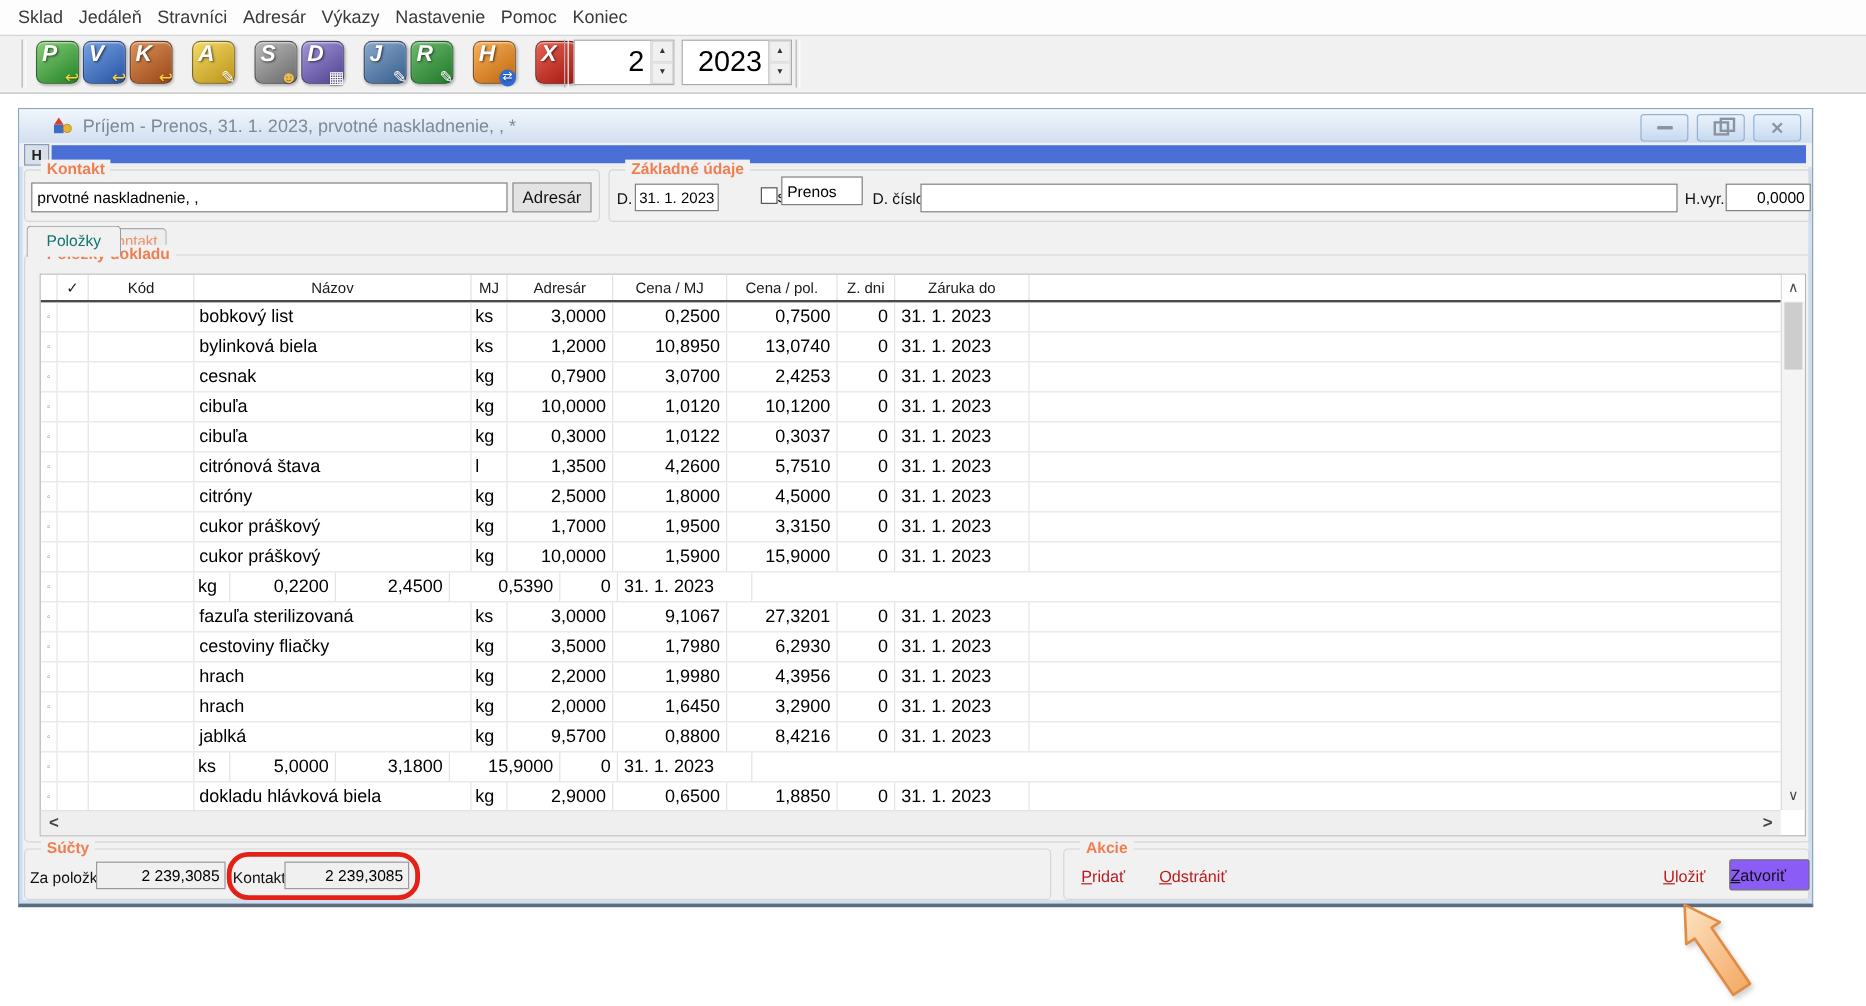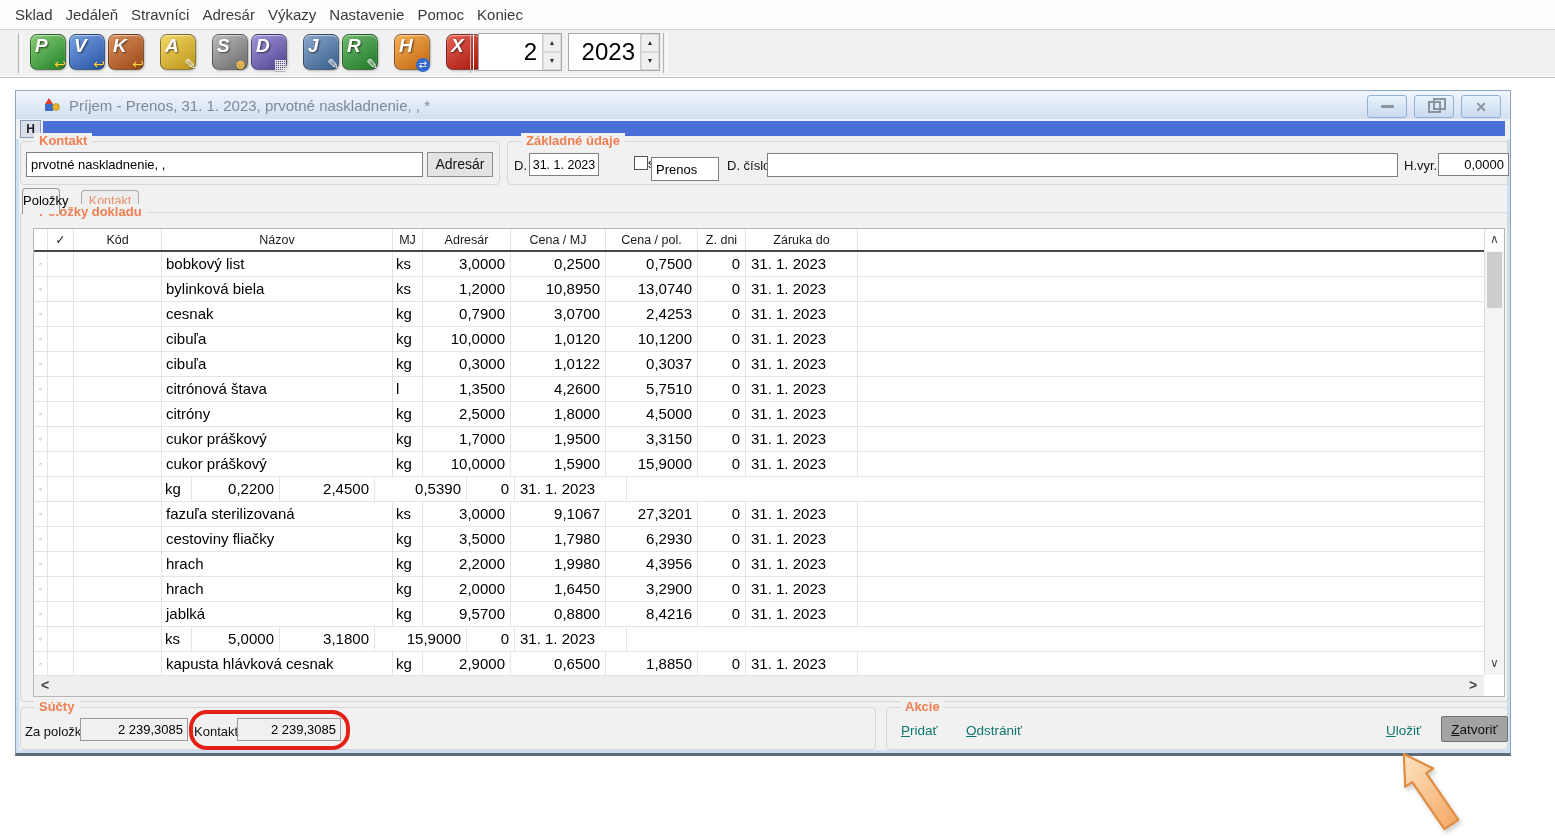--- a/index.html
+++ b/index.html
@@ -65,29 +65,29 @@
        font-size:13px;box-sizing:border-box;padding:0 4px;z-index:2;color:#000;}
   #kontakt-input{left:26px;top:152px;width:397px;height:25px;}
   #btn-adresar{position:absolute;left:427px;top:152px;width:66px;height:25px;background:#e3e3e3;
                border:1px solid #8e8e8e;font-size:14px;color:#111;text-align:center;line-height:23px;
                box-sizing:border-box;z-index:2;cursor:pointer;}
   #z-d-label{left:514px;top:158px;}
   #z-date{left:529px;top:153px;width:70px;height:23px;text-align:center;font-size:12.5px;padding:0;}
   #z-cislo-label{left:615px;top:156px;margin-left:20px;}
   #z-checkbox{position:absolute;left:634px;top:156px;width:14px;height:14px;background:#fff;
               border:1px solid #555;box-sizing:border-box;z-index:2;cursor:pointer;}
-  #z-prenos{left:651px;top:157px;width:68px;height:24px;}
+  #z-prenos{left:651px;top:147px;width:68px;height:24px;}
   #z-dcislo-label{left:727px;top:158px;}
   #z-dcislo{left:767px;top:153px;width:631px;height:24px;}
   #z-hvyr-label{left:1404px;top:158px;}
   #z-hvyr{left:1438px;top:153px;width:71px;height:23px;text-align:right;}
   
   .tab{position:absolute;text-align:center;box-sizing:border-box;border-radius:4px 4px 0 0;cursor:pointer;z-index:3;}
-  #tab-polozky{left:22px;top:188px;width:38px;height:26px;background:#f1f1f1;border:1px solid #9b9b9b;
-               border-bottom:none;color:#000000;font-size:13px;line-height:23px;}
+  #tab-polozky{left:22px;top:188px;width:79px;height:26px;background:#f1f1f1;border:1px solid #9b9b9b;
+               border-bottom:none;color:#0f766e;font-size:13px;line-height:23px;}
   #tab-kontakt{left:81px;top:190px;width:58px;height:22px;background:#ededed;border:1px solid #ababab;
                border-bottom:none;color:#e9916b;font-size:12.5px;line-height:20px;z-index:0;}
   
   #tbl{position:absolute;left:33px;top:228px;width:1472px;height:469px;background:#fff;
        border:1px solid #b6b6b6;box-sizing:border-box;z-index:2;}
   .thead{position:absolute;left:0;top:0;right:20px;height:21px;display:flex;background:#fff;
          border-bottom:2px solid #4a4a4a;font-size:12.5px;color:#1a1a1a;}
   .hc{display:flex;align-items:center;justify-content:center;border-right:1px solid #e2e2e2;
       box-sizing:border-box;white-space:nowrap;}
   .tbody{position:absolute;left:0;top:23px;right:20px;height:425px;overflow:hidden;}
@@ -111,28 +111,28 @@
   .hscroll{position:absolute;left:0;right:20px;bottom:0;height:20px;background:#efefef;border-top:1px solid #e2e2e2;}
   .hs-btn{position:absolute;top:0;width:22px;height:20px;color:#444;font-size:14px;font-weight:bold;
           text-align:center;line-height:18px;cursor:pointer;}
   .hs-left{left:0;}.hs-right{right:0;}
   
   .ro{background:#f0f0f0;}
   #za-label{left:25px;top:724px;}
   #za-field{left:80px;top:718px;width:108px;height:23px;text-align:right;border:1px solid #9a9a9a;}
   #celkom-label{left:194px;top:724px;}
   #celkom-field{left:237px;top:718px;width:104px;height:23px;text-align:right;border:1px solid #9a9a9a;}
-  .lnk{position:absolute;font-size:13.5px;color:#0f766e;cursor:pointer;z-index:2;}
+  .lnk{position:absolute;font-size:13.5px;color:#b91c1c;cursor:pointer;z-index:2;}
   .lnk::first-letter,.btn-z::first-letter{text-decoration:underline;}
   #lnk-pridat{left:901px;top:723px;}
   #lnk-odstranit{left:966px;top:723px;}
   #lnk-ulozit{left:1386px;top:723px;}
-  #btn-zatvorit{position:absolute;left:1441px;top:716px;width:67px;height:26px;background:#a3a3a3;
+  #btn-zatvorit{position:absolute;left:1441px;top:716px;width:67px;height:26px;background:#8b5cf6;
                 border:1px solid #707070;border-radius:2px;box-sizing:border-box;z-index:2;cursor:pointer;
-                display:flex;align-items:center;justify-content:center;}
+                display:flex;align-items:center;}
   .btn-z{font-size:13.5px;color:#111;display:inline-block;}
   
   #red-ellipse{position:absolute;left:189px;top:710px;width:161px;height:40px;border:4px solid #e52016;
                border-radius:18px;box-sizing:border-box;z-index:6;pointer-events:none;}
   #arrow-annot{position:absolute;left:1388px;top:747px;width:88px;height:88px;z-index:6;
                filter:drop-shadow(2px 3px 2px rgba(0,0,0,0.18));pointer-events:none;}
 </style>
 </head>
 <body>
 
@@ -519,21 +519,21 @@
           <div class="c w-cpol num">15,9000</div>
           <div class="c w-zdni num">0</div>
           <div class="c w-zar">31. 1. 2023</div>
           <div class="c w-fill"></div>
         </div>
 
         <div class="trow">
           <div class="c w-sel">◦</div>
           <div class="c w-chk"></div>
           <div class="c w-kod"></div>
-          <div class="c w-naz">kapusta hlávková cesnak</div>
+          <div class="c w-naz">dokladu hlávková biela</div>
           <div class="c w-mj">kg</div>
           <div class="c w-mno num">2,9000</div>
           <div class="c w-cmj num">0,6500</div>
           <div class="c w-cpol num">1,8850</div>
           <div class="c w-zdni num">0</div>
           <div class="c w-zar">31. 1. 2023</div>
           <div class="c w-fill"></div>
         </div>
 
     </div>

